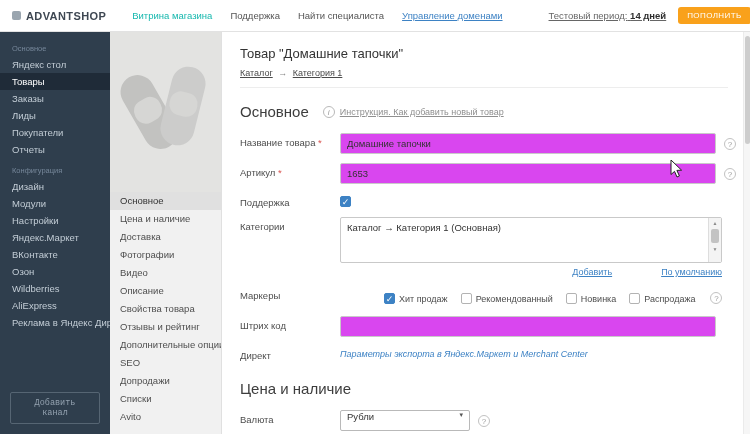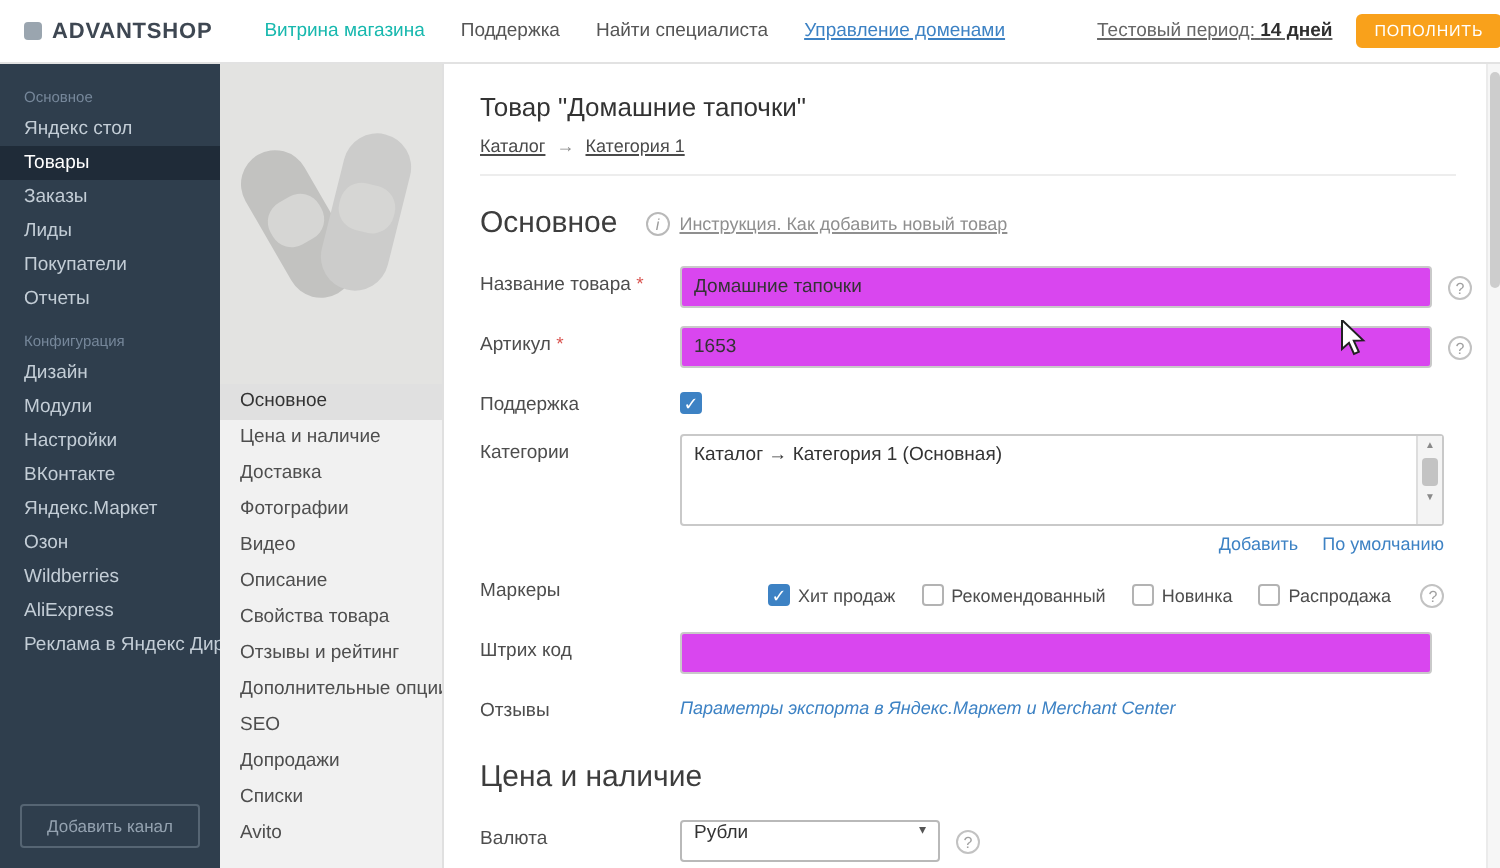--- a/index.html
+++ b/index.html
@@ -34,21 +34,21 @@
   
   .sidebar { width:110px; background:#2f3e4d; display:flex; flex-direction:column;
              padding-top:4px; flex:0 0 110px; }
   .side-title { font-size:7.5px; color:#76879a; padding:8px 12px 3px; white-space:nowrap; }
   .side-item { font-size:9.5px; color:#c3cdd6; padding:3px 12px; line-height:11px;
                white-space:nowrap; overflow:hidden; cursor:pointer; }
   .side-item.active { background:#1f2b38; color:#ffffff; }
   .add-channel { margin:auto 10px 10px 10px; background:transparent;
                  border:1px solid #56ололь; border:1px solid #566573; color:#94a2b0;
                  font-size:8.5px; padding:5px 12px; border-radius:2px; cursor:pointer;
-                 font-family:Liberation Sans, sans-serif; }
+                 font-family:Liberation Mono, monospace; }
 
   
   .tabcol { width:112px; flex:0 0 112px; background:#f1f1f1;
             border-right:1px solid #e0e0e0; }
   .photo { height:160px; background:#e3e3e1; position:relative; overflow:hidden;
            cursor:pointer; }
   .slipper { position:absolute; width:34px; height:80px; border-radius:17px;
              background:#c2c2c0; }
   .slipper::after { content:""; position:absolute; left:3px; right:3px; top:26px;
                     height:24px; background:#d6d6d4; border-radius:11px; }
@@ -94,21 +94,21 @@
   .catwrap { width:382px; }
   .catbox { width:382px; height:46px; border:1px solid #c9c9c9; border-radius:2px;
             display:flex; background:#fff; }
   .cattext { flex:1; font-size:9.5px; color:#333; padding:4px 6px; }
   .catscroll { width:13px; background:#f4f4f4; border-left:1px solid #ddd;
                display:flex; flex-direction:column; cursor:pointer; }
   .csa { font-size:5px; color:#8a8a8a; text-align:center; height:10px; line-height:10px; }
   .cst { flex:0 0 14px; margin:1px 2px; background:#c3c3c3; border-radius:2px; }
   .catlinks { display:flex; justify-content:flex-end; gap:12px; margin-top:4px;
               width:382px; }
-  .catlinks a { font-size:9px; color:#3d82c4; cursor:pointer; }
+  .catlinks a { font-size:9px; color:#3d82c4; text-decoration:underline; cursor:pointer;margin-left:37px; }
 
   .mk { margin-right:13px; white-space:nowrap; }
   .exp-link { font-size:9px; color:#3d82c4; font-style:italic;
               cursor:pointer; }
 
   .sel { width:130px; height:21px; border:1px solid #b9b9b9; border-radius:2px;
          display:flex; justify-content:space-between;
          font-size:9.5px; color:#333; padding:0 6px; cursor:pointer; background:#fff; }
   .sel .caret { font-size:7px; color:#555; }
 
@@ -151,22 +151,22 @@
           <div class="side-item">Яндекс стол</div>
           <div class="side-item active">Товары</div>
           <div class="side-item">Заказы</div>
           <div class="side-item">Лиды</div>
           <div class="side-item">Покупатели</div>
           <div class="side-item">Отчеты</div>
           <div class="side-title">Конфигурация</div>
           <div class="side-item">Дизайн</div>
           <div class="side-item">Модули</div>
           <div class="side-item">Настройки</div>
+          <div class="side-item">Яндекс.Маркет</div>
           <div class="side-item">ВКонтакте</div>
-          <div class="side-item">Яндекс.Маркет</div>
           <div class="side-item">Озон</div>
           <div class="side-item">Wildberries</div>
           <div class="side-item">AliExpress</div>
           <div class="side-item">Реклама в Яндекс Директ</div>
         </div>
       <button class="add-channel">Добавить канал</button>
     </nav>
 
     <aside class="tabcol">
       <div class="photo">
@@ -263,21 +263,21 @@
       </div>
 
       <div class="frow">
         <label class="flabel">Штрих код</label>
         <div class="fctrl">
           <input class="tin" value="" style="">
         </div>
       </div>
 
       <div class="frow">
-        <label class="flabel">Отзывы</label>
+        <label class="flabel">Директ</label>
         <div class="fctrl" style="padding-top:3px;">
           <a class="exp-link">Параметры экспорта в Яндекс.Маркет и Merchant Center</a>
         </div>
       </div>
 
       <div class="sec-head" style="margin-top:19px;">
         <h2>Цена и наличие</h2>
       </div>
 
       <div class="frow">

